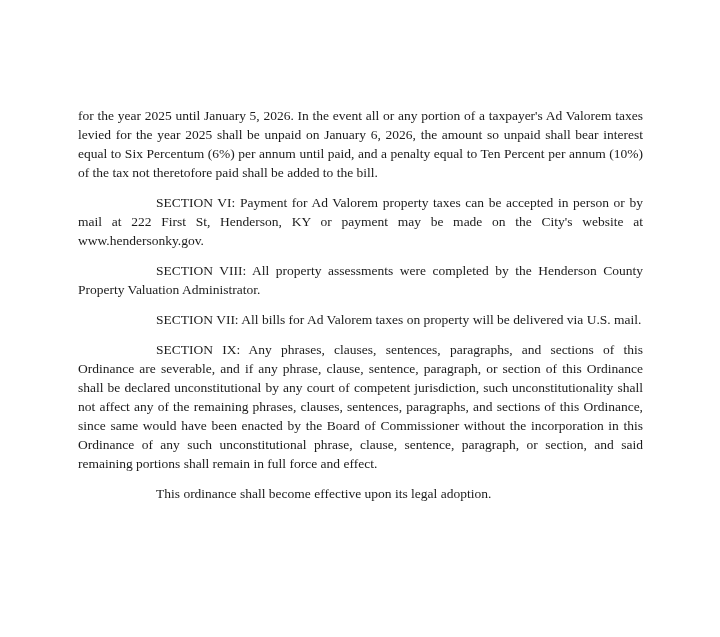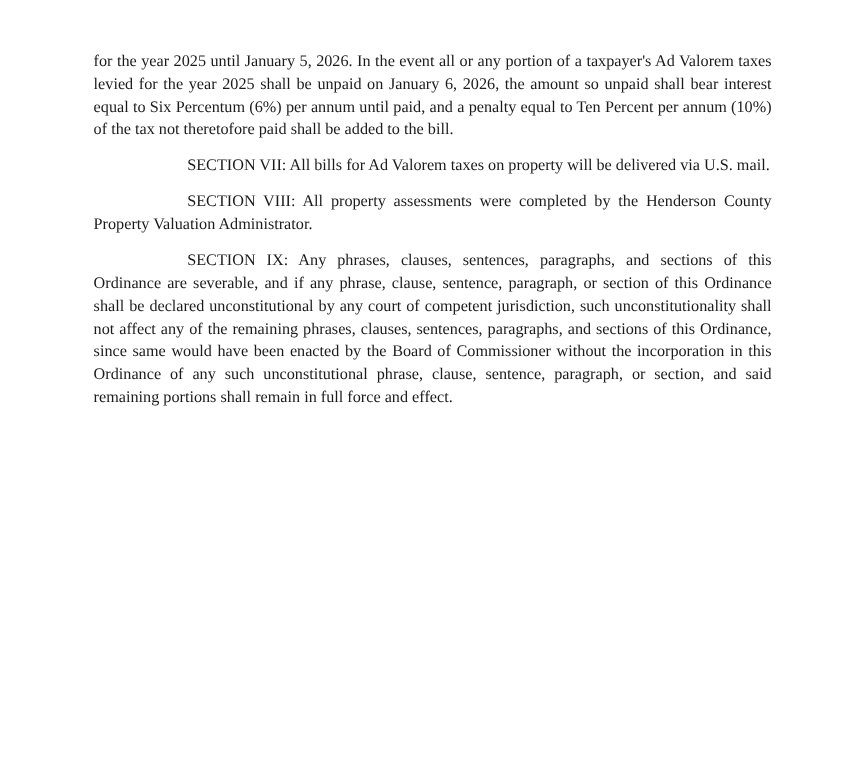--- a/index.html
+++ b/index.html
@@ -10,42 +10,44 @@
   body {
     width: 720px;
     height: 637px;
     overflow: hidden;
   }
   .page {
     box-sizing: border-box;
     width: 720px;
     height: 637px;
     background: #ffffff;
-    padding: 41px 77px 0 78px;
+    padding: 106px 77px 0 78px;
     font-family: "Liberation Serif", "DejaVu Serif", serif;
     font-size: 13.5px;
     line-height: 19px;
     color: #1b1b1b;
   }
   .para {
     margin: 0 0 11px 0;
     text-align: justify;
     text-justify: inter-word;
   }
   .para.indent {
     text-indent: 78px;
   }
 </style>
 </head>
 <body>
 
 <div class="page">
   <p class="para">for the year 2025 until January 5, 2026.  In the event all or any portion of a taxpayer's Ad Valorem taxes levied for the year 2025 shall be unpaid on January 6, 2026, the amount so unpaid shall bear interest equal to Six Percentum (6%) per annum until paid, and a penalty equal to Ten Percent per annum (10%) of the tax not theretofore paid shall be added to the bill.</p>
 
+  <p class="para indent">SECTION VI: Payment for Ad Valorem property taxes can be accepted in person or by mail at 222 First St, Henderson, KY or payment may be made on the City's website at www.hendersonky.gov.</p>
+
+  <p class="para indent">SECTION VIII: All property assessments were completed by the Henderson County Property Valuation Administrator.</p>
 
   <p class="para indent">SECTION VII: All bills for Ad Valorem taxes on property will be delivered via U.S. mail.</p>
-
-  <p class="para indent">SECTION VIII: All property assessments were completed by the Henderson County Property Valuation Administrator.</p>
 
   <p class="para indent">SECTION IX:  Any phrases, clauses, sentences, paragraphs, and sections of this Ordinance are severable, and if any phrase, clause, sentence, paragraph, or section of this Ordinance shall be declared unconstitutional by any court of competent jurisdiction, such unconstitutionality shall not affect any of the remaining phrases, clauses, sentences, paragraphs, and sections of this Ordinance, since same would have been enacted by the Board of Commissioner without the incorporation in this Ordinance of any such unconstitutional phrase, clause, sentence, paragraph, or section, and said remaining portions shall remain in full force and effect.</p>
 
 
+  <p class="para indent">This ordinance shall become effective upon its legal adoption.</p>
 </div>
 
 </body></html>

